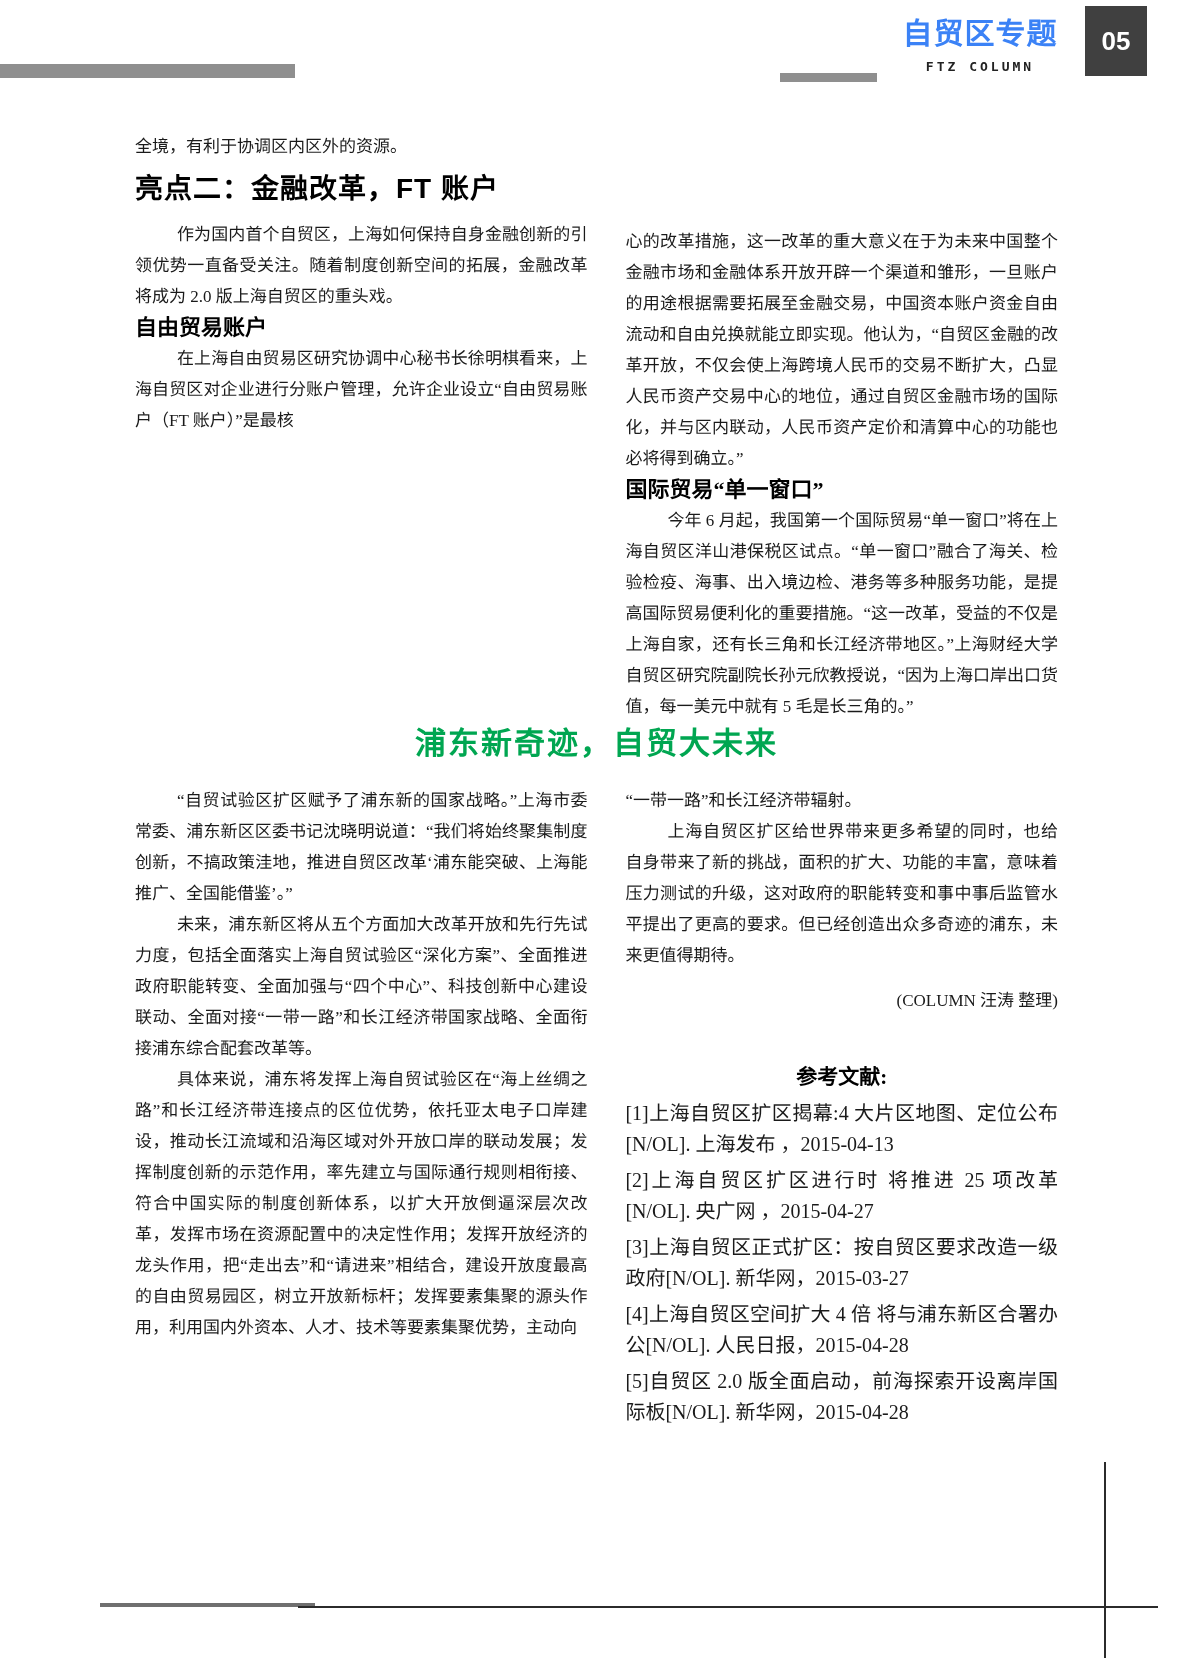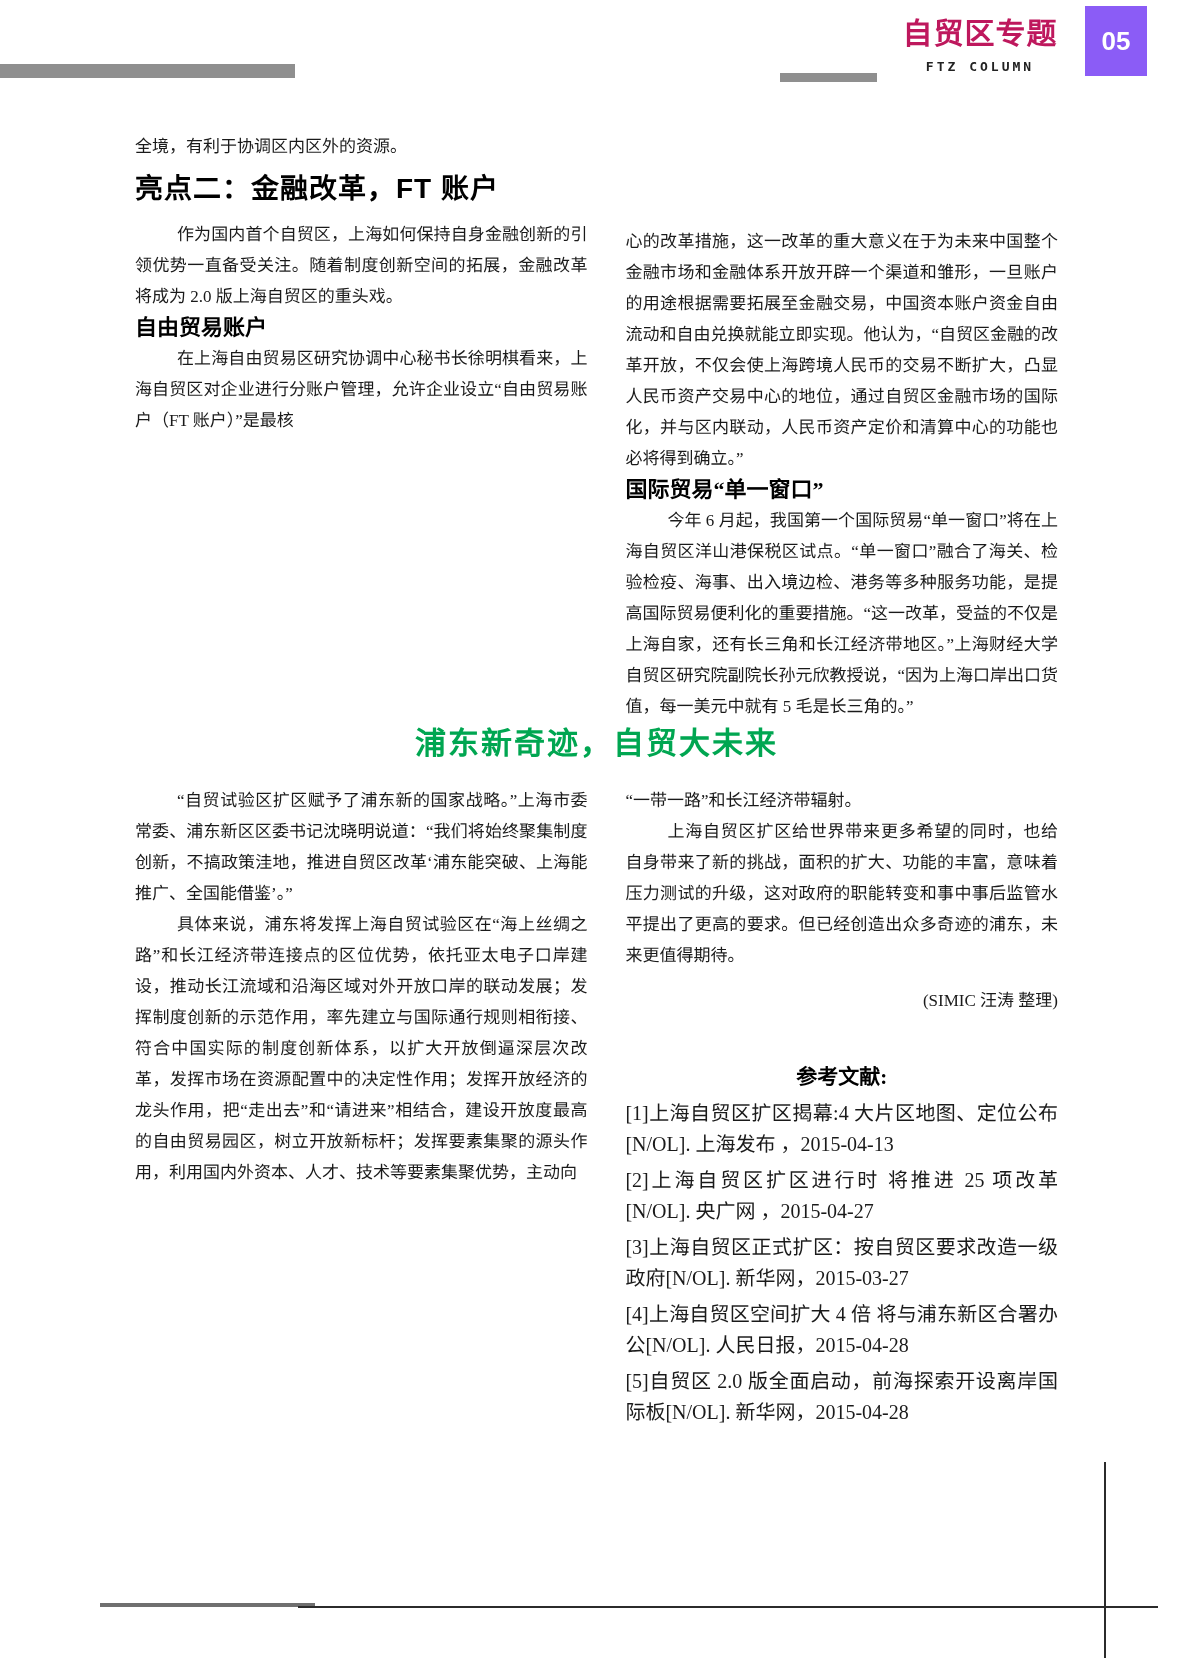--- a/index.html
+++ b/index.html
@@ -8,28 +8,28 @@
     overflow:hidden; color:#1a1a1a;
     font-family:"Liberation Serif","DejaVu Serif",serif;
   }
 
   
   .bar-left  { position:absolute; left:0;   top:64px; width:295px; height:14px; background:#8f8f8f; }
   .bar-dash  { position:absolute; left:780px; top:73px; width:97px; height:9px;  background:#8f8f8f; }
   .header-text { position:absolute; left:855px; top:16px; width:250px; text-align:center; }
   .header-title {
     font-family:"Liberation Sans","DejaVu Sans",sans-serif; font-weight:bold;
-    font-size:30px; line-height:36px; letter-spacing:1px; color:#be185d;
+    font-size:30px; line-height:36px; letter-spacing:1px; color:#3b82f6;
   }
   .header-subtitle {
     font-family:"DejaVu Sans Mono","Liberation Mono",monospace; font-weight:bold;
     font-size:13px; letter-spacing:3px; color:#222222; margin-top:7px;
   }
   .page-badge {
-    position:absolute; left:1085px; top:6px; width:62px; height:70px; background:#8b5cf6;
+    position:absolute; left:1085px; top:6px; width:62px; height:70px; background:#404040;
     color:#ffffff; font-family:"Liberation Sans","DejaVu Sans",sans-serif; font-weight:bold;
     font-size:26px; display:flex; align-items:center; justify-content:center;
   }
 
   
   .content { position:absolute; left:135px; top:131px; width:923px; }
   .columns { display:flex; align-items:flex-start; }
   .col-left  { width:455px; }
   .col-right { width:435px; margin-left:38px; }
   .rc-pad { padding-top:95px; }
@@ -88,26 +88,27 @@
         <div class="h2">国际贸易“单一窗口”</div>
         <p class="indent">今年 6 月起，我国第一个国际贸易“单一窗口”将在上海自贸区洋山港保税区试点。“单一窗口”融合了海关、检验检疫、海事、出入境边检、港务等多种服务功能，是提高国际贸易便利化的重要措施。“这一改革，受益的不仅是上海自家，还有长三角和长江经济带地区。”上海财经大学自贸区研究院副院长孙元欣教授说，“因为上海口岸出口货值，每一美元中就有 5 毛是长三角的。”</p>
       </div>
     </div>
 
     <div class="green-heading">浦东新奇迹，自贸大未来</div>
 
     <div class="columns">
       <div class="col-left">
         <p class="indent">“自贸试验区扩区赋予了浦东新的国家战略。”上海市委常委、浦东新区区委书记沈晓明说道：“我们将始终聚集制度创新，不搞政策洼地，推进自贸区改革‘浦东能突破、上海能推广、全国能借鉴’。”</p>
+        <p class="indent">未来，浦东新区将从五个方面加大改革开放和先行先试力度，包括全面落实上海自贸试验区“深化方案”、全面推进政府职能转变、全面加强与“四个中心”、科技创新中心建设联动、全面对接“一带一路”和长江经济带国家战略、全面衔接浦东综合配套改革等。</p>
         <p class="indent">具体来说，浦东将发挥上海自贸试验区在“海上丝绸之路”和长江经济带连接点的区位优势，依托亚太电子口岸建设，推动长江流域和沿海区域对外开放口岸的联动发展；发挥制度创新的示范作用，率先建立与国际通行规则相衔接、符合中国实际的制度创新体系，以扩大开放倒逼深层次改革，发挥市场在资源配置中的决定性作用；发挥开放经济的龙头作用，把“走出去”和“请进来”相结合，建设开放度最高的自由贸易园区，树立开放新标杆；发挥要素集聚的源头作用，利用国内外资本、人才、技术等要素集聚优势，主动向</p>
       </div>
       <div class="col-right">
         <p>“一带一路”和长江经济带辐射。</p>
         <p class="indent">上海自贸区扩区给世界带来更多希望的同时，也给自身带来了新的挑战，面积的扩大、功能的丰富，意味着压力测试的升级，这对政府的职能转变和事中事后监管水平提出了更高的要求。但已经创造出众多奇迹的浦东，未来更值得期待。</p>
-        <p class="byline">(SIMIC 汪涛  整理)</p>
+        <p class="byline">(COLUMN 汪涛  整理)</p>
         <div class="refs-heading">参考文献:</div>
         <p class="ref">[1]上海自贸区扩区揭幕:4 大片区地图、定位公布[N/OL]. 上海发布 ，2015-04-13</p>
         <p class="ref">[2]上海自贸区扩区进行时 将推进 25 项改革[N/OL]. 央广网 ，2015-04-27</p>
         <p class="ref">[3]上海自贸区正式扩区：按自贸区要求改造一级政府[N/OL]. 新华网，2015-03-27</p>
         <p class="ref">[4]上海自贸区空间扩大 4 倍 将与浦东新区合署办公[N/OL]. 人民日报，2015-04-28</p>
         <p class="ref">[5]自贸区 2.0 版全面启动，前海探索开设离岸国际板[N/OL]. 新华网，2015-04-28</p>
       </div>
     </div>
 
   </div>

